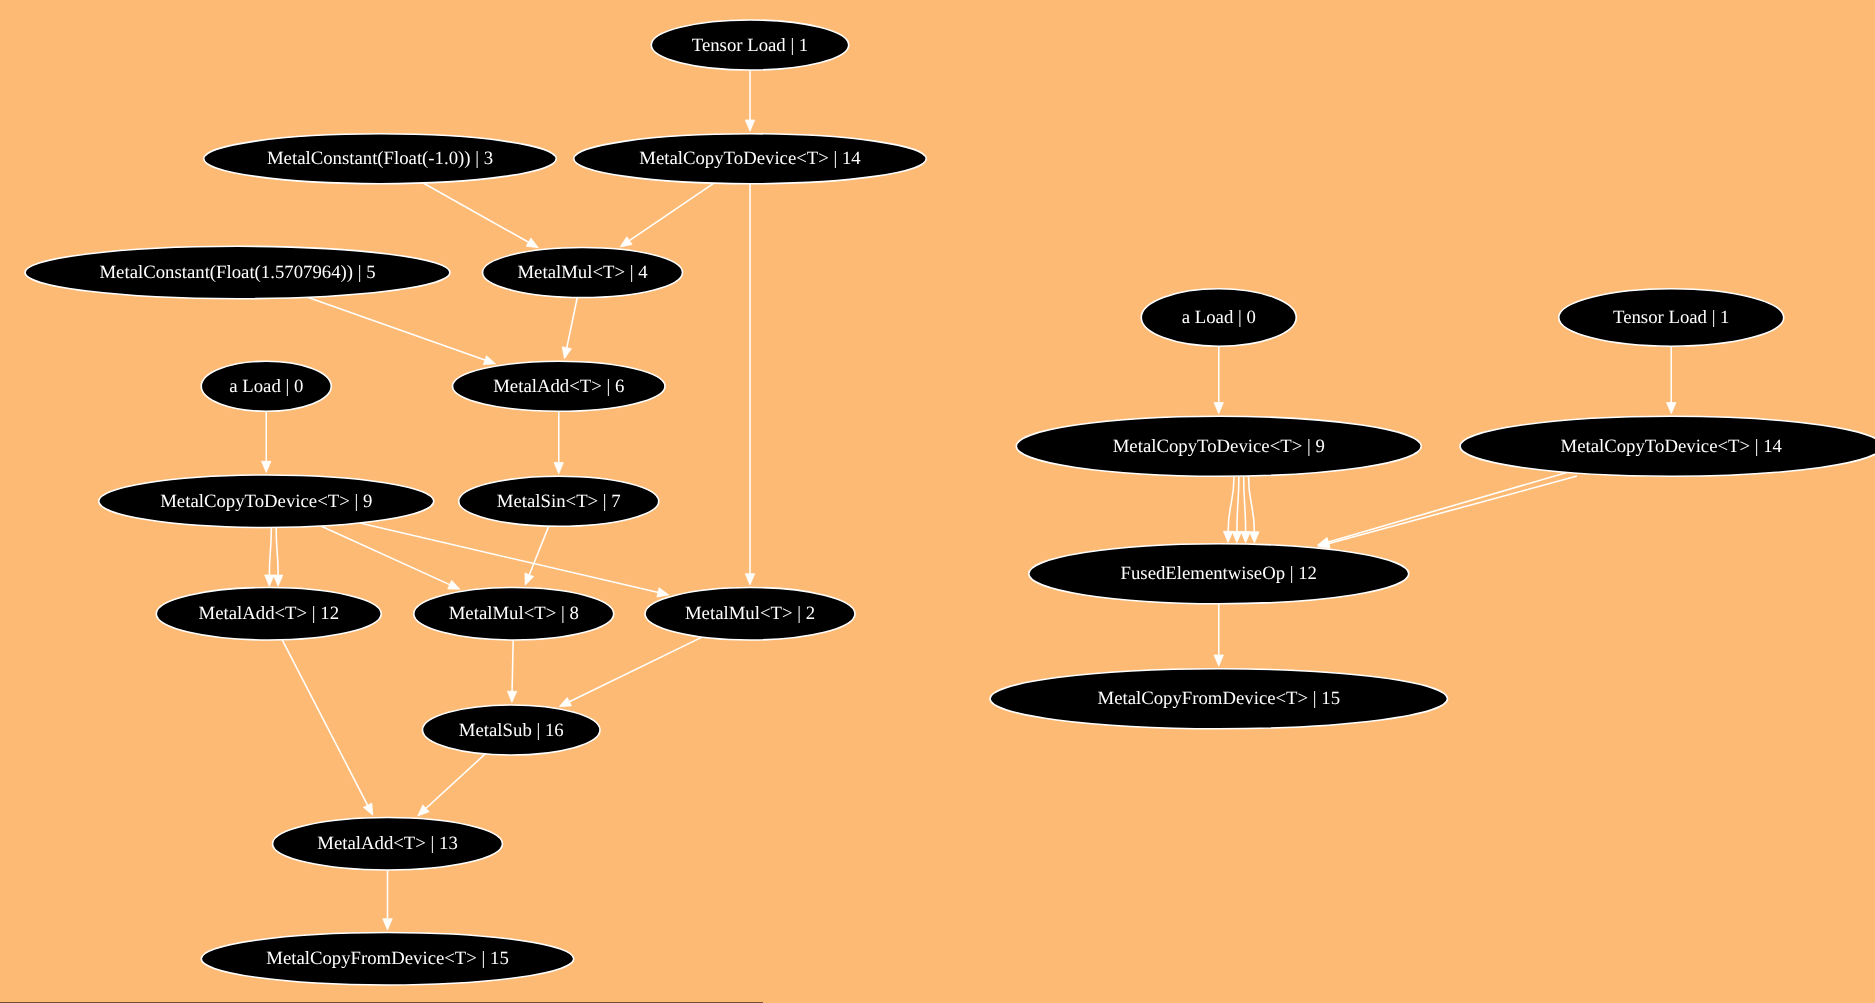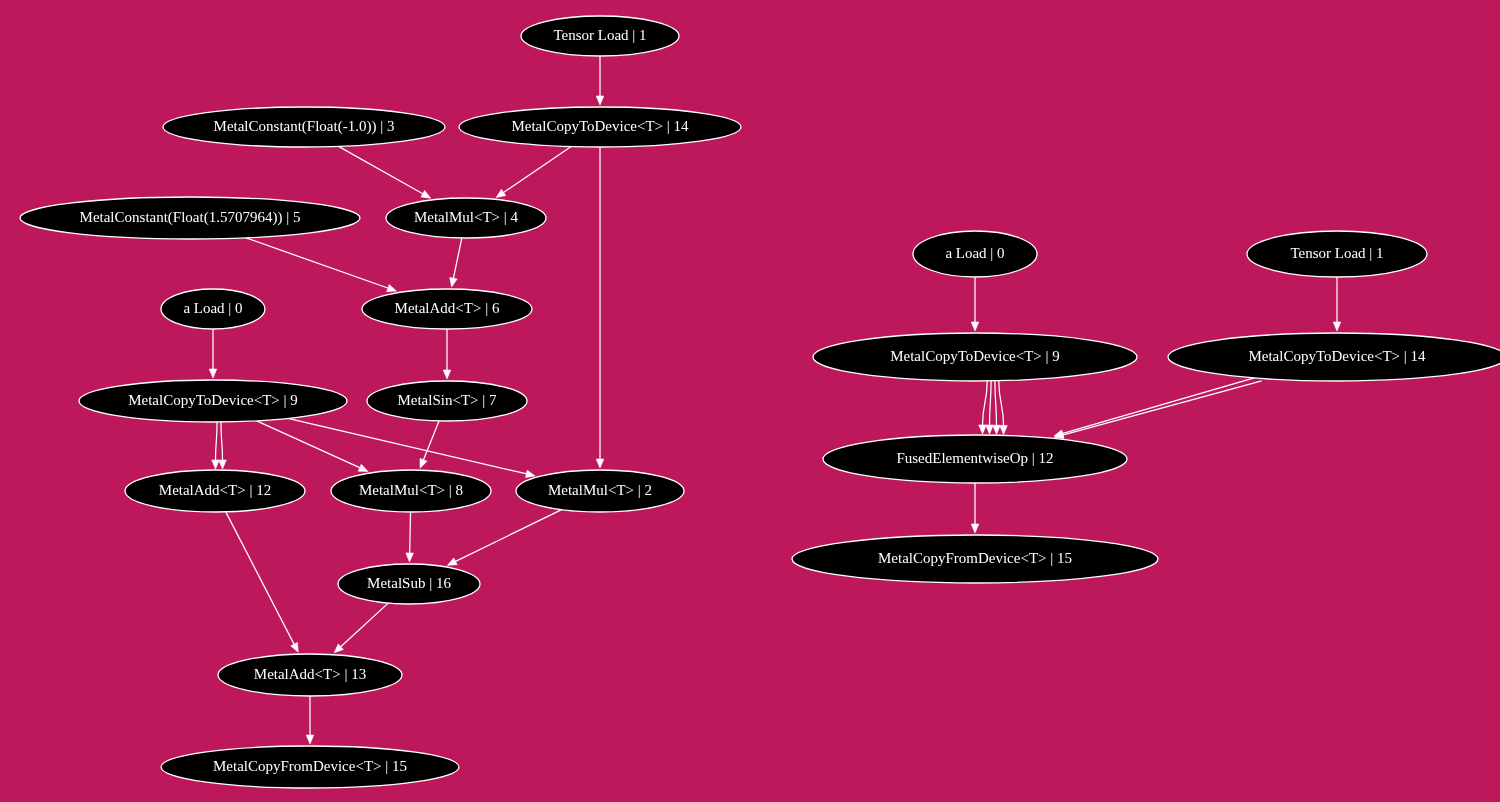--- a/index.html
+++ b/index.html
@@ -5,21 +5,21 @@
 <style>
   html, body {
     margin: 0;
     padding: 0;
     background: #000000;
   }
   #root {
     position: relative;
     width: 1500px;
     height: 802px;
-    background: #be185d;
+    background: #fdba74;
     overflow: hidden;
     font-family: "Liberation Serif", "DejaVu Serif", serif;
   }
   svg.graph-canvas {
     position: absolute;
     top: 0;
     left: 0;
     width: 1500px;
     height: 802px;
     display: block;

